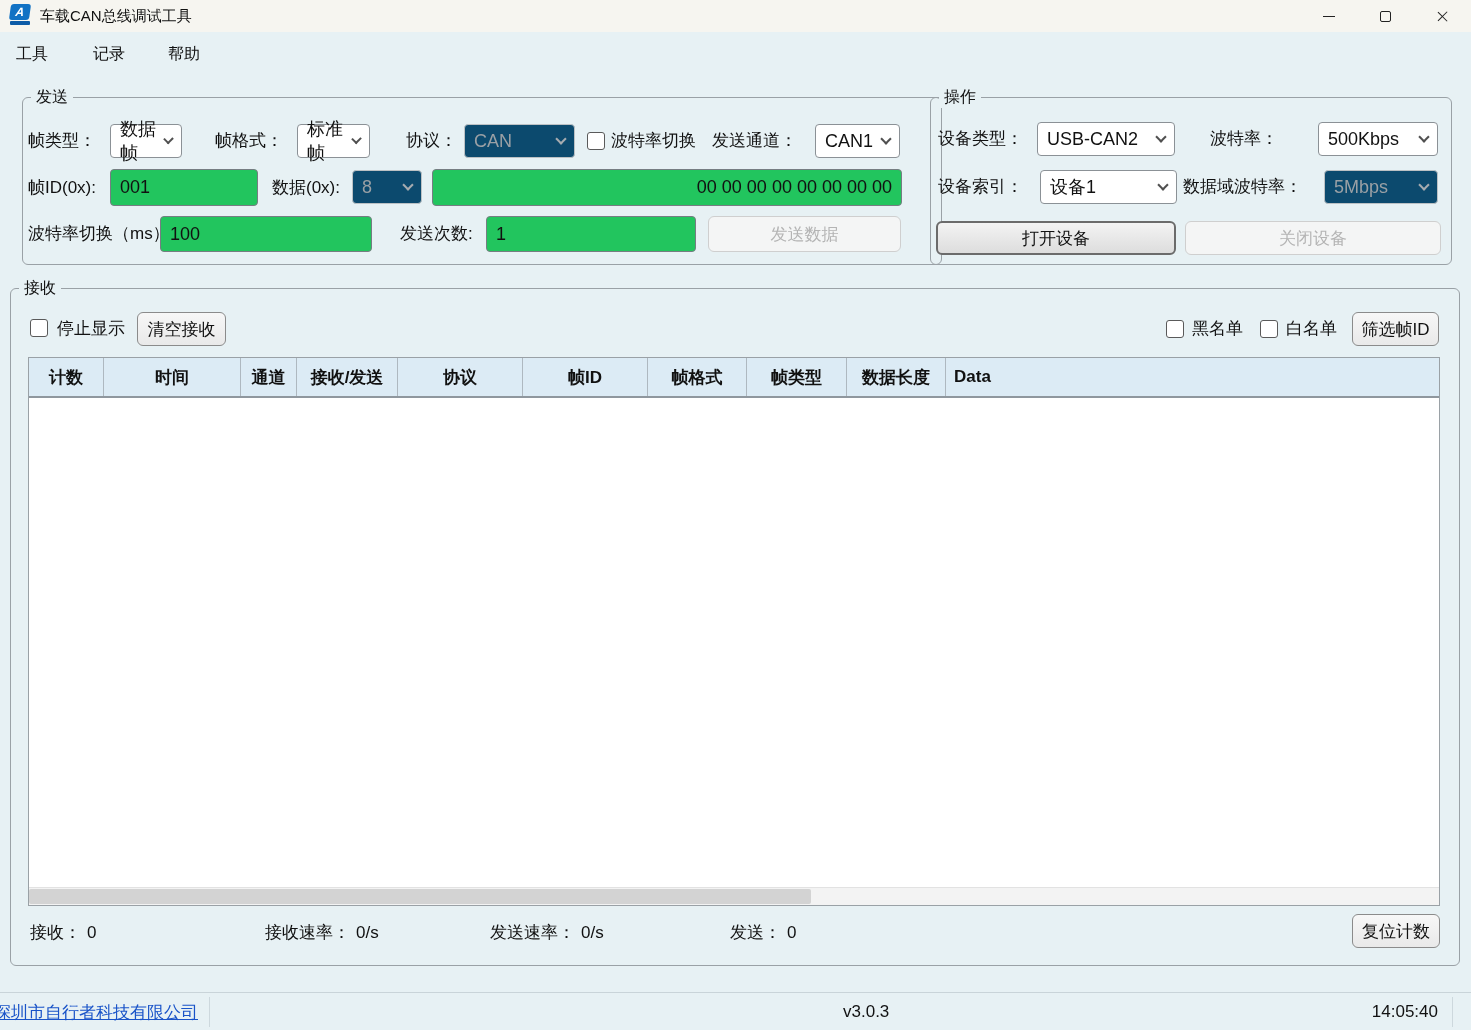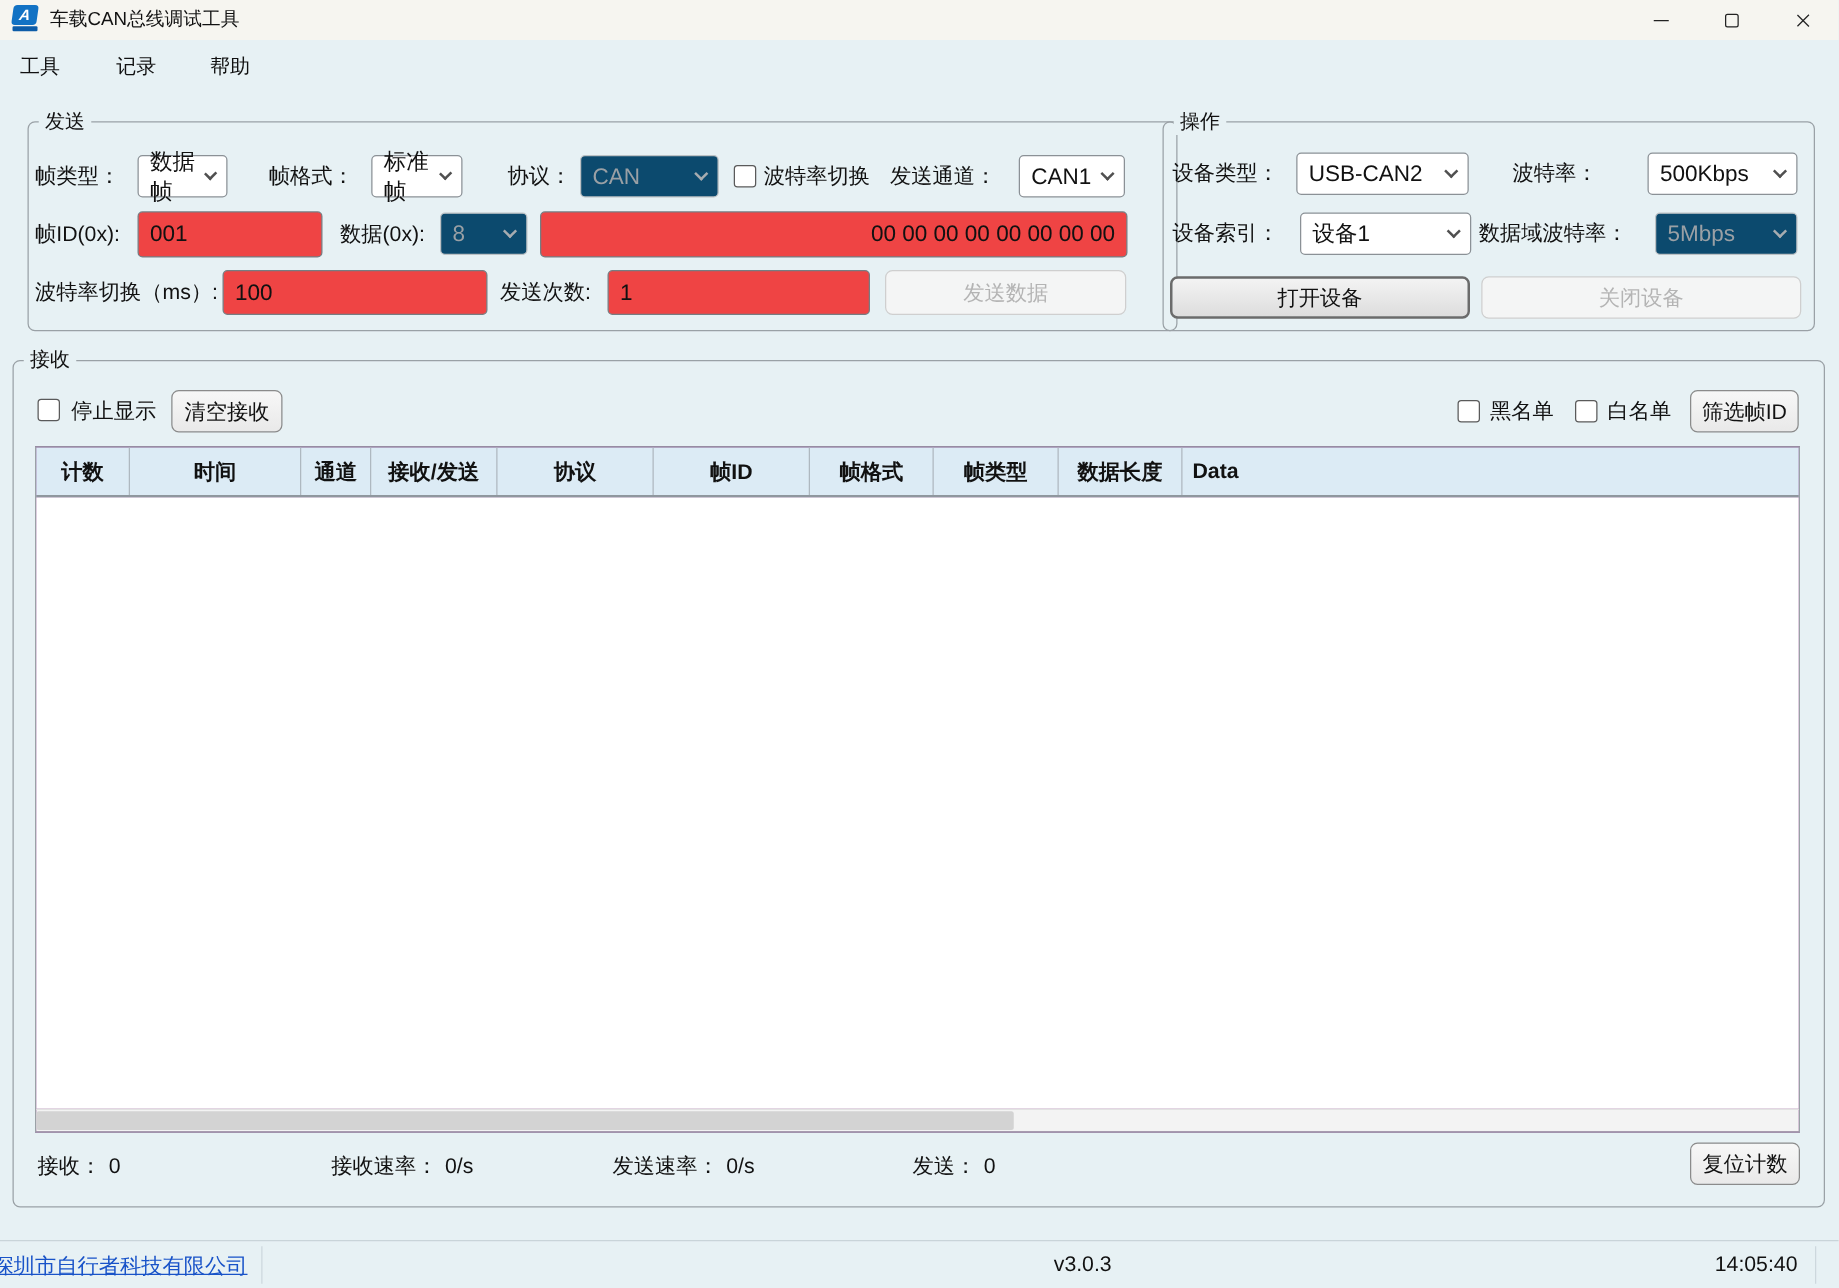--- a/index.html
+++ b/index.html
@@ -34,31 +34,31 @@
   .gb-label { position:absolute; top:-11px; left:8px; padding:0 5px; background:#e7f1f4; font-size:16px; }
 
   
   .flabel { position:absolute; font-size:17px; white-space:nowrap; }
   .combo { position:absolute; display:flex; align-items:center; padding:0 9px;
     background:#fff; border:1px solid #8b9196; border-radius:4px; font-size:18px; }
   .combo .chev { margin-left:auto; width:8px; height:8px; border-right:2px solid #505050; border-bottom:2px solid #505050;
     transform:rotate(45deg); margin-top:-4px; }
   .combo.disabled { background:#0c4a6e; color:#9aa0a5; border-color:#bcc1c4; }
   .combo.disabled .chev { border-color:#a7acb0; }
-  .tinput { position:absolute; background:#ef4444; border:1px solid #767d82; border-radius:4px;
+  .tinput { position:absolute; background:#22c55e; border:1px solid #767d82; border-radius:4px;
     font-size:18px; padding:0 9px; font-family:inherit; color:#111; outline:none; }
   .btn { position:absolute; display:flex; align-items:center; justify-content:center; font-size:17px;
     background:linear-gradient(#f7f7f7,#e9e9e9); border:1px solid #8b8b8b; border-radius:6px; }
   .btn.primary { border:2px solid #6b6b6b; background:linear-gradient(#f3f3f3,#dddddd); }
   .btn.disabled { background:#f4f5f5; color:#b4b4b4; border:1px solid #cfcfcf; }
   .cb { position:absolute; width:18px; height:18px; background:#fff; border:1px solid #5a5a5a; border-radius:3px; }
 
   
   .table { position:absolute; left:28px; top:357px; width:1412px; height:549px;
-    border:1px solid #9aa1a6; background:#701a75; display:flex; flex-direction:column; }
+    border:1px solid #9aa1a6; background:#5eead4; display:flex; flex-direction:column; }
   .thead { display:flex; height:40px; background:#dcebf5; border-bottom:2px solid #8f979e; }
   .th { display:flex; align-items:center; justify-content:center; font-weight:bold; font-size:17px;
     border-right:1px solid #aeb8c0; }
   .th:nth-child(1){width:75px;} .th:nth-child(2){width:137px;} .th:nth-child(3){width:56px;}
   .th:nth-child(4){width:101px;} .th:nth-child(5){width:125px;} .th:nth-child(6){width:125px;}
   .th:nth-child(7){width:99px;} .th:nth-child(8){width:100px;} .th:nth-child(9){width:99px;}
   .th:nth-child(10){flex:1; justify-content:flex-start; padding-left:8px; border-right:none;}
   .tbody { flex:1; background:#fff; }
   .hscroll { height:18px; background:#f3f3f3; border-top:1px solid #e2e2e2; position:relative; }
   .hthumb { position:absolute; left:0; top:1px; width:782px; height:15px; background:#d3d3d3; border-radius:2px; }
@@ -133,21 +133,21 @@
 <input class="tinput" style="left: 110px; top: 169px; width: 148px; height: 37px;" value="001">
 
 <span class="flabel" style="left:272px; top:169px; line-height:37px;">数据(0x):</span>
 <div class="combo disabled" style="left:352px; top:170px; width:70px; height:34px;">
   <span>8</span>
     <span class="chev"></span>
 </div>
 <input class="tinput" style="left: 432px; top: 169px; width: 470px; height: 37px; text-align: right;" value="00 00 00 00 00 00 00 00">
 
 <span class="flabel" style="left:28px; top:216px; line-height:36px;">波特率切换（ms）:</span>
-<input class="tinput" style="left: 178px; top: 216px; width: 212px; height: 36px;" value="100">
+<input class="tinput" style="left: 160px; top: 216px; width: 212px; height: 36px;" value="100">
 
 <span class="flabel" style="left:400px; top:216px; line-height:36px;">发送次数:</span>
 <input class="tinput" style="left: 486px; top: 216px; width: 210px; height: 36px;" value="1">
 
 <div class="btn disabled" style="left:708px; top:216px; width:193px; height:36px;">发送数据</div>
 
 <div class="groupbox" style="left:930px; top:97px; width:522px; height:168px;">
   <span class="gb-label">操作</span>
 </div>
 

